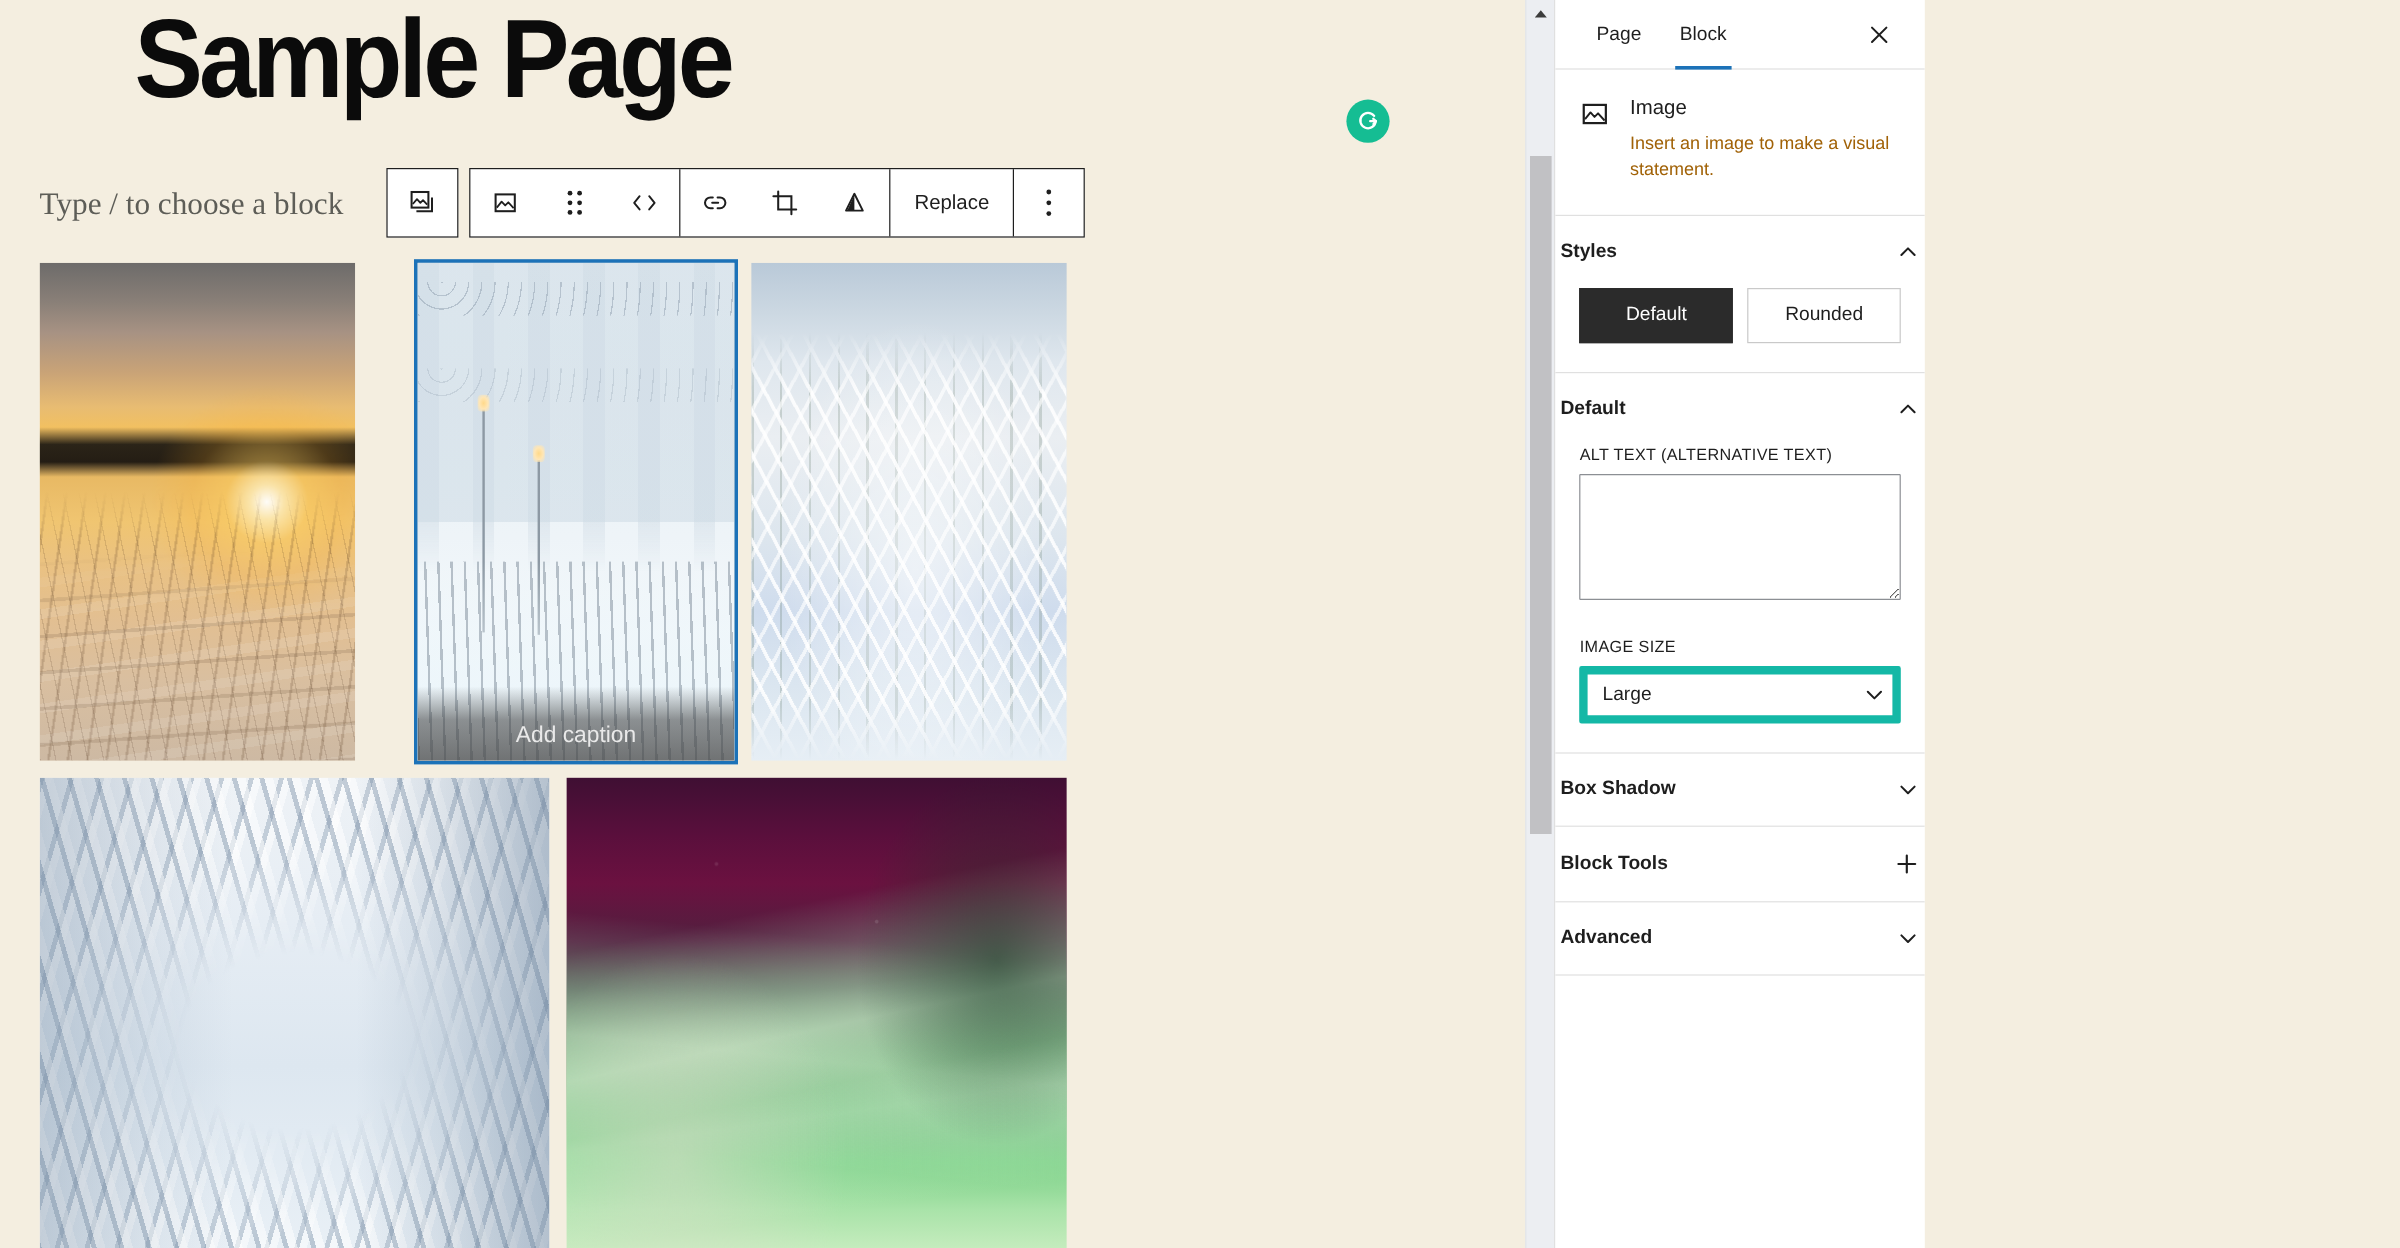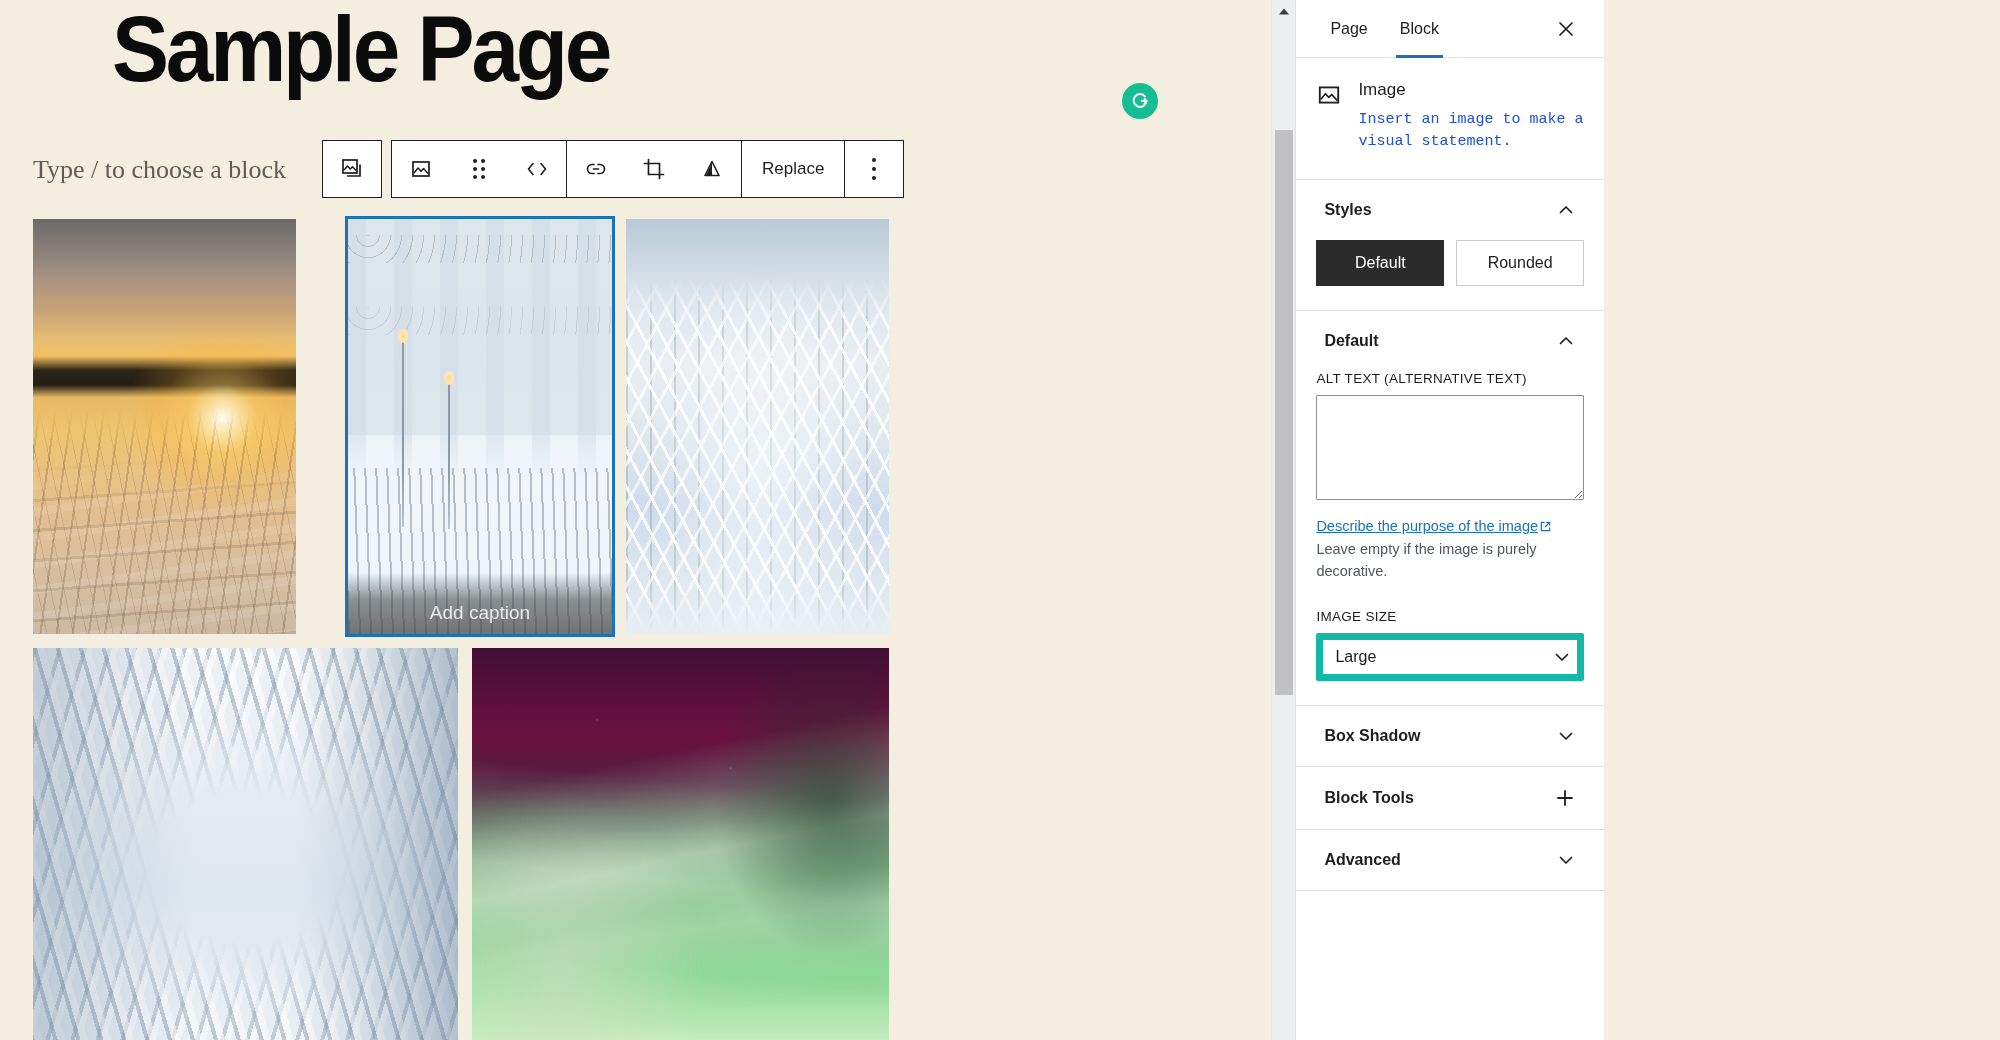--- a/index.html
+++ b/index.html
@@ -327,26 +327,26 @@
   }
 
   .sb-blockinfo {
     display: flex; gap: 16px;
     padding: 22px 20px 26px 20px;
     border-bottom: 1px solid #e0e0e0;
     flex: 0 0 auto;
   }
   .sb-blockicon { flex: 0 0 auto; margin-top: 2px; color: #1e1e1e; }
   .sb-blocktitle { font-size: 17px; font-weight: 400; color: #1e1e1e; margin-bottom: 9px; }
-  .sb-blockdesc { font-size: 15px; line-height: 1.45; color: #1d4ed8; font-family: Liberation Mono, monospace; }
+  .sb-blockdesc { font-size: 15px; line-height: 1.45; color: #a16207; }
 
   .sb-panel { border-bottom: 1px solid #e0e0e0; flex: 0 0 auto; }
   .sb-panel-head {
     display: flex; align-items: center; justify-content: space-between;
-    padding: 20px 28px;
+    padding: 20px 4px;
     cursor: pointer;
     background: none; border: none; width: 100%;
     font-family: "Liberation Sans", sans-serif;
   }
   .sb-panel-title { font-size: 16px; font-weight: 600; color: #1e1e1e; }
   .sb-chevron { color: #1e1e1e; display: flex; }
 
   .sb-panel-body { padding: 0 20px 24px 20px; }
 
   .style-variations { display: flex; gap: 12px; border-radius: 23px; }
@@ -597,27 +597,20 @@
           <svg width="20" height="20" viewBox="0 0 20 20" fill="none" aria-hidden="true">
             <path d="M4.5 12.5L10 7l5.5 5.5" stroke="#1e1e1e" stroke-width="1.7" fill="none" stroke-linecap="round" stroke-linejoin="round"></path>
           </svg>
         </span>
       </button>
       <div class="sb-panel-body">
 
         <label class="field-label">ALT TEXT (ALTERNATIVE TEXT)</label>
         <textarea class="alt-textarea" value="" style=""></textarea>
 
-        <div class="help-text">
-          <a class="help-link">Describe the purpose of the image</a><span class="ext-icon"><svg width="13" height="13" viewBox="0 0 14 14" fill="none" aria-hidden="true">
-                <path d="M5.5 2.5H2.5v9h9v-3" stroke="#1c72b8" stroke-width="1.3" fill="none" stroke-linecap="round"></path>
-                <path d="M8.5 2.5h3v3" stroke="#1c72b8" stroke-width="1.3" fill="none" stroke-linecap="round" stroke-linejoin="round"></path>
-                <path d="M11.2 2.8L7 7" stroke="#1c72b8" stroke-width="1.3" stroke-linecap="round"></path>
-              </svg></span><span>Leave empty if the image is purely decorative.</span>
-        </div>
 
         <div class="mt24">
           <label class="field-label">IMAGE SIZE</label>
           <div class="select-wrap">
             <select class="size-select">
               <option>Large</option>
             </select>
             <span class="select-arrow">
               <svg width="20" height="20" viewBox="0 0 20 20" fill="none" aria-hidden="true">
                 <path d="M4.5 7.5L10 13l5.5-5.5" stroke="#1e1e1e" stroke-width="1.7" fill="none" stroke-linecap="round" stroke-linejoin="round"></path>

